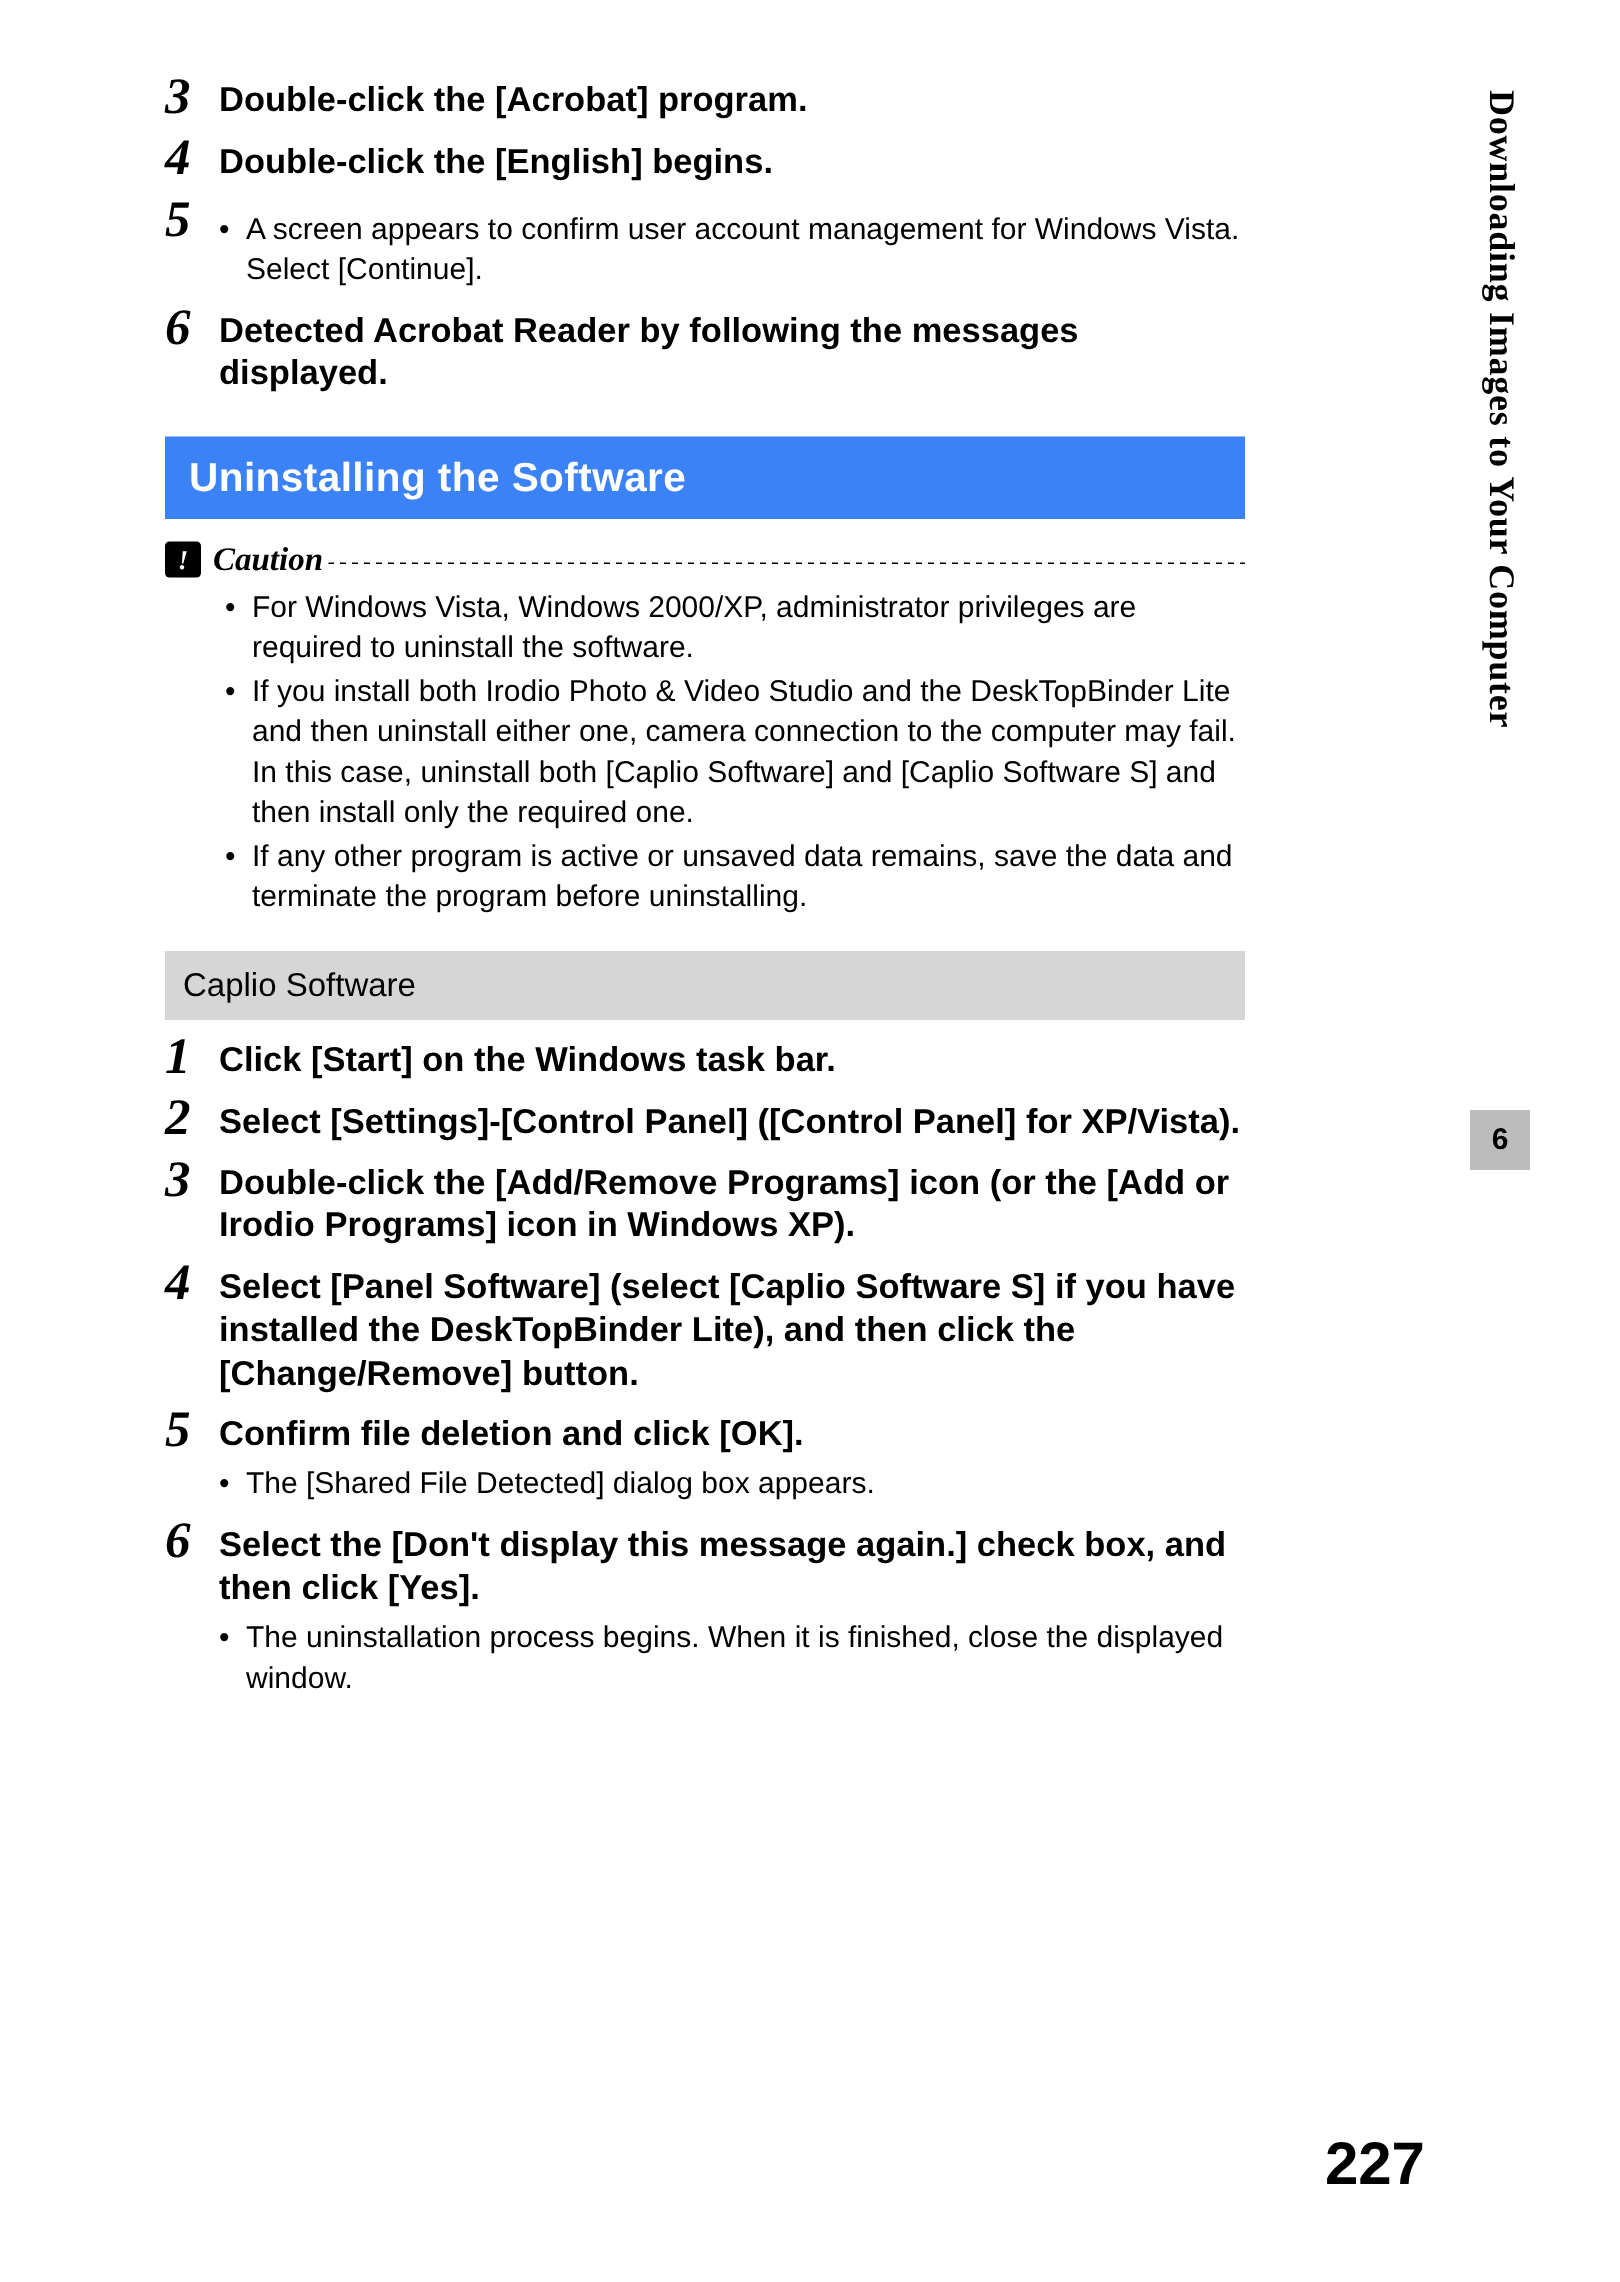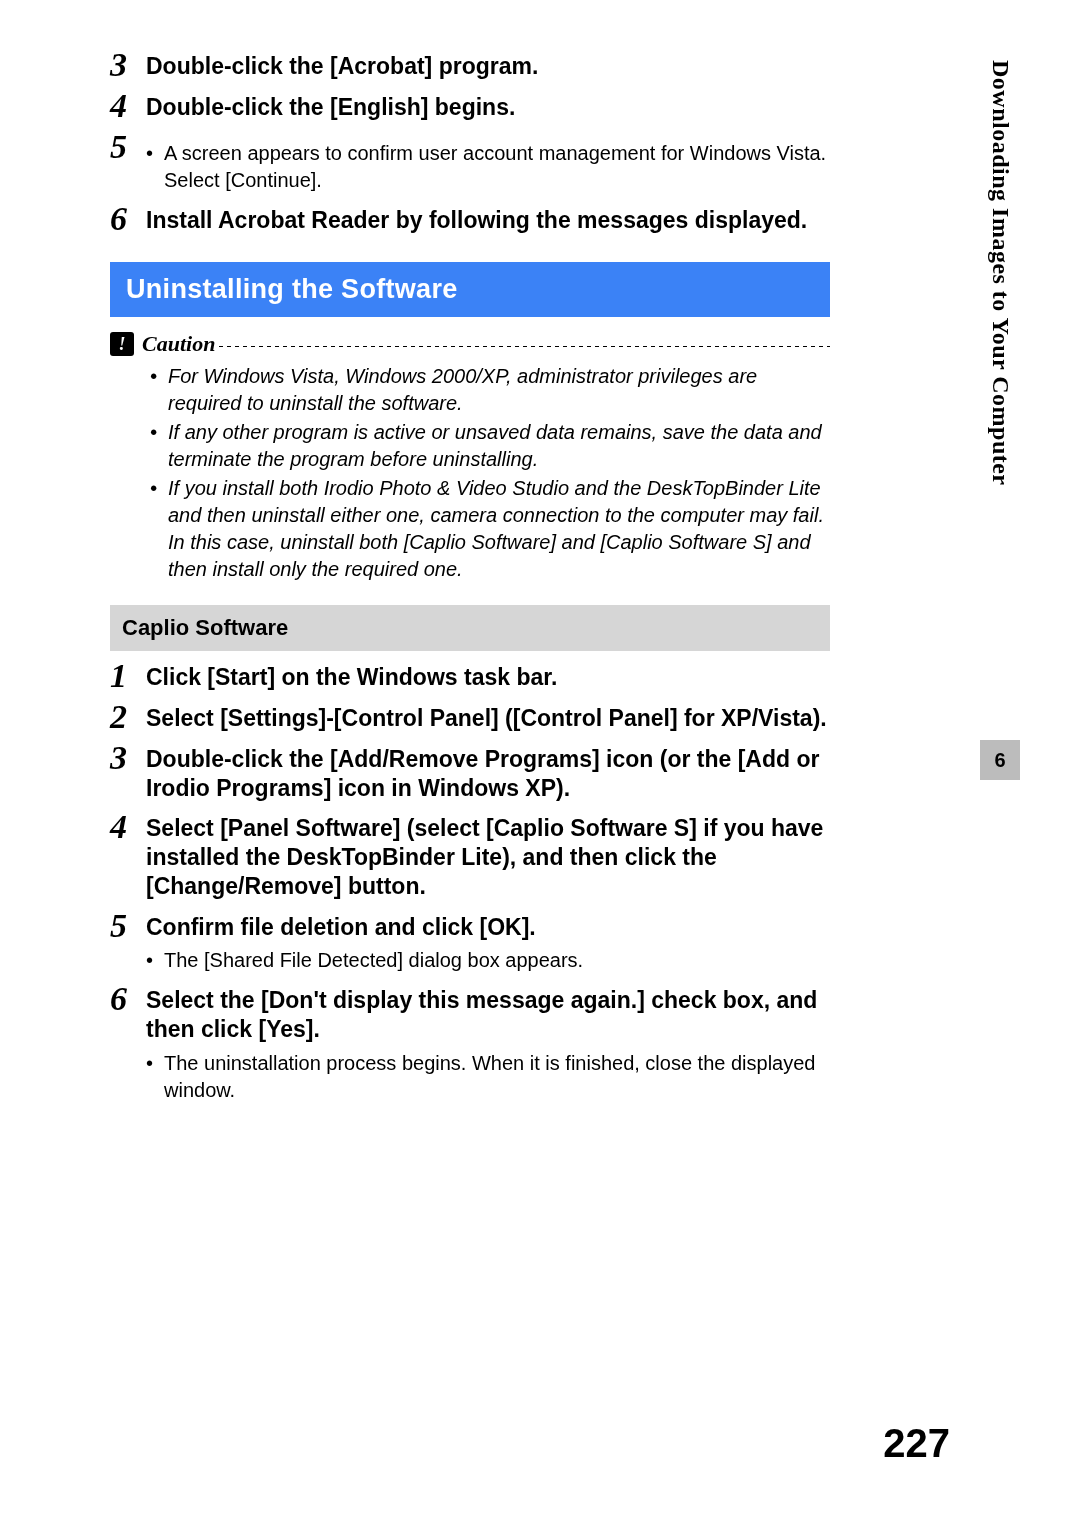--- a/index.html
+++ b/index.html
@@ -27,21 +27,21 @@
     font-size: 27px;
     padding: 12px 16px;
     margin-top: 28px;
     margin-bottom: 14px;
     letter-spacing: 0.3px;
   }
   .sub-bar {
     background: #d6d6d6;
     color: #000;
     font-family: Arial, Helvetica, sans-serif;
-    font-weight: 700;
+    font-weight: 400;
     font-size: 22px;
     padding: 10px 12px;
     margin-top: 22px;
     margin-bottom: 10px;
   }
   .step {
     display: flex;
     align-items: flex-start;
     margin-top: 10px;
   }
@@ -124,21 +124,20 @@
     margin: 6px 0 0 0;
     padding: 0 0 0 40px;
   }
   .caution-list li {
     font-family: Arial, Helvetica, sans-serif;
     font-size: 20px;
     line-height: 1.35;
     padding-left: 18px;
     position: relative;
     margin-top: 2px;
-    font-style: italic;
   }
   .caution-list li::before {
     content: "•";
     position: absolute;
     left: 0;
     top: 0;
   }
   .side-rail {
     position: absolute;
     right: 60px;
@@ -212,35 +211,35 @@
       <div class="step-body">
         <ul class="bullets">
           <li>A screen appears to confirm user account management for Windows Vista. Select [Continue].</li>
         </ul>
       </div>
     </div>
 
     <div class="step">
       <div class="step-num">6</div>
       <div class="step-body">
-        <div class="step-title">Install Acrobat Reader by following the messages displayed.</div>
+        <div class="step-title">Detected Acrobat Reader by following the messages displayed.</div>
       </div>
     </div>
 
     <div class="section-bar">Uninstalling the Software</div>
 
     <div class="caution-row">
       <span class="caution-icon">!</span>
       <span class="caution-label">Caution</span>
       <span class="caution-dashes"></span>
     </div>
     <ul class="caution-list">
       <li>For Windows Vista, Windows 2000/XP, administrator privileges are required to uninstall the software.</li>
+      <li>If you install both Irodio Photo &amp; Video Studio and the DeskTopBinder Lite and then uninstall either one, camera connection to the computer may fail. In this case, uninstall both [Caplio Software] and [Caplio Software S] and then install only the required one.</li>
       <li>If any other program is active or unsaved data remains, save the data and terminate the program before uninstalling.</li>
-      <li>If you install both Irodio Photo &amp; Video Studio and the DeskTopBinder Lite and then uninstall either one, camera connection to the computer may fail. In this case, uninstall both [Caplio Software] and [Caplio Software S] and then install only the required one.</li>
     </ul>
 
     <div class="sub-bar">Caplio Software</div>
 
     <div class="step">
       <div class="step-num">1</div>
       <div class="step-body">
         <div class="step-title">Click [Start] on the Windows task bar.</div>
       </div>
     </div>

